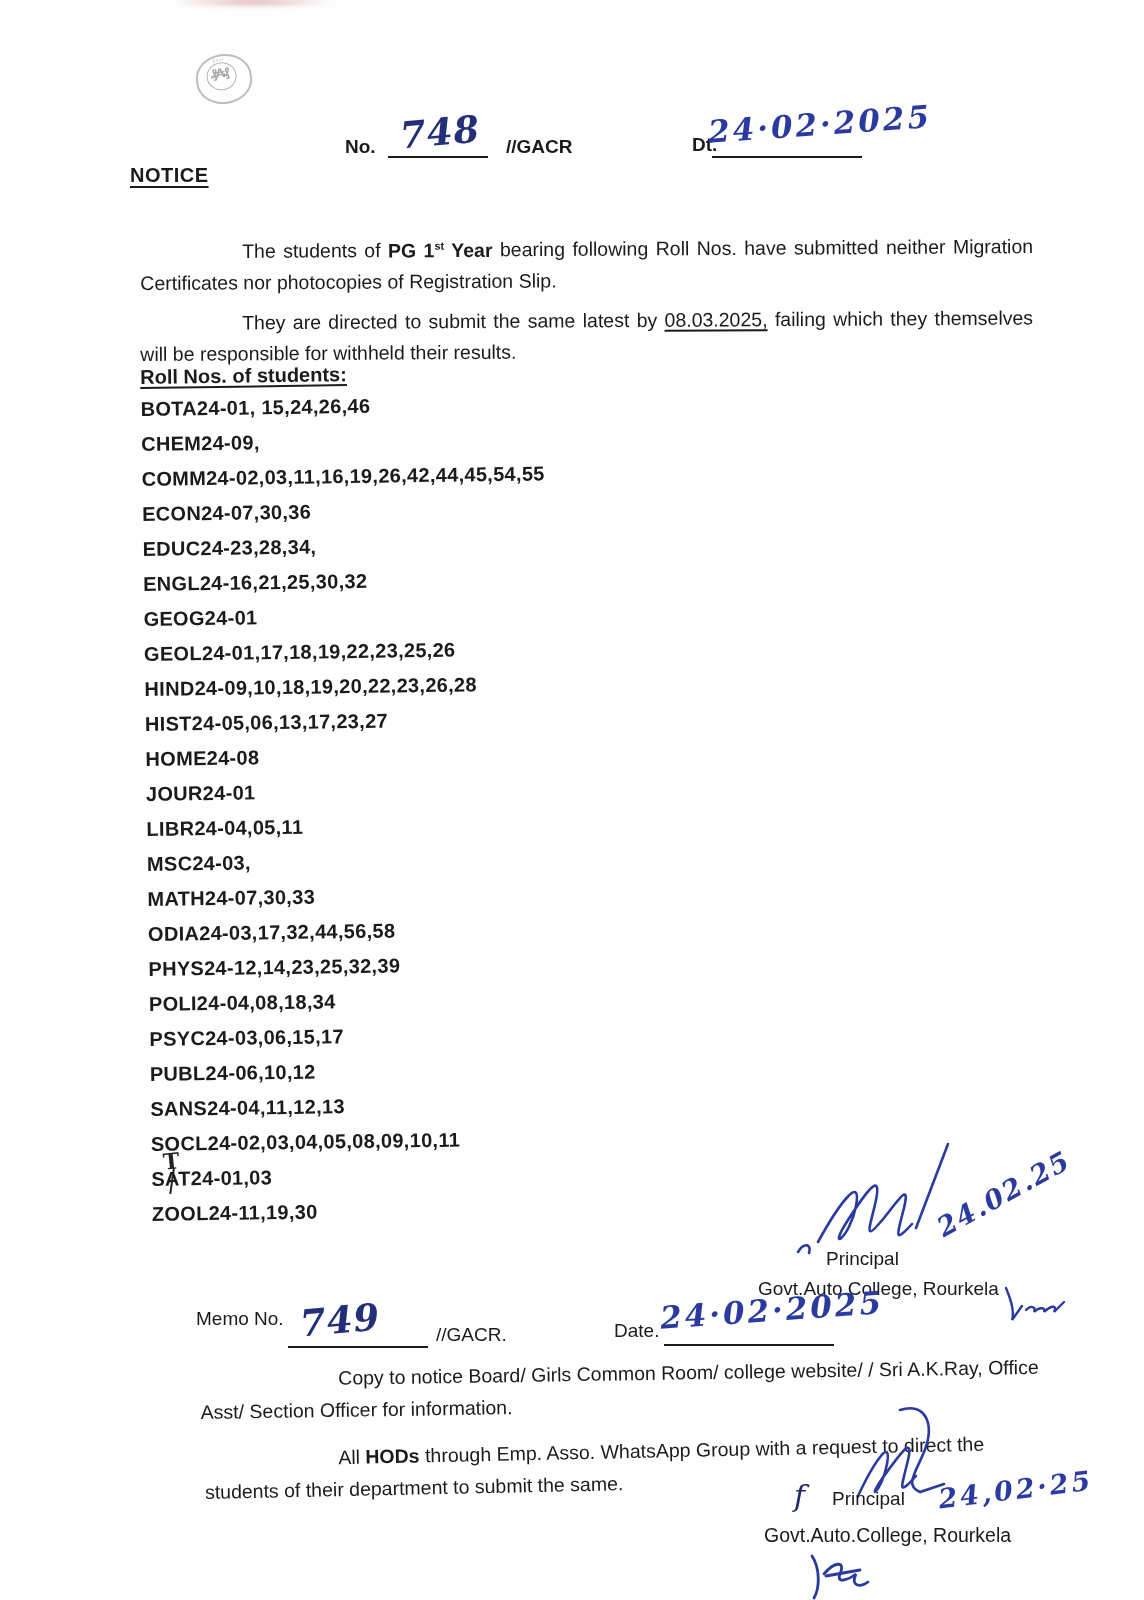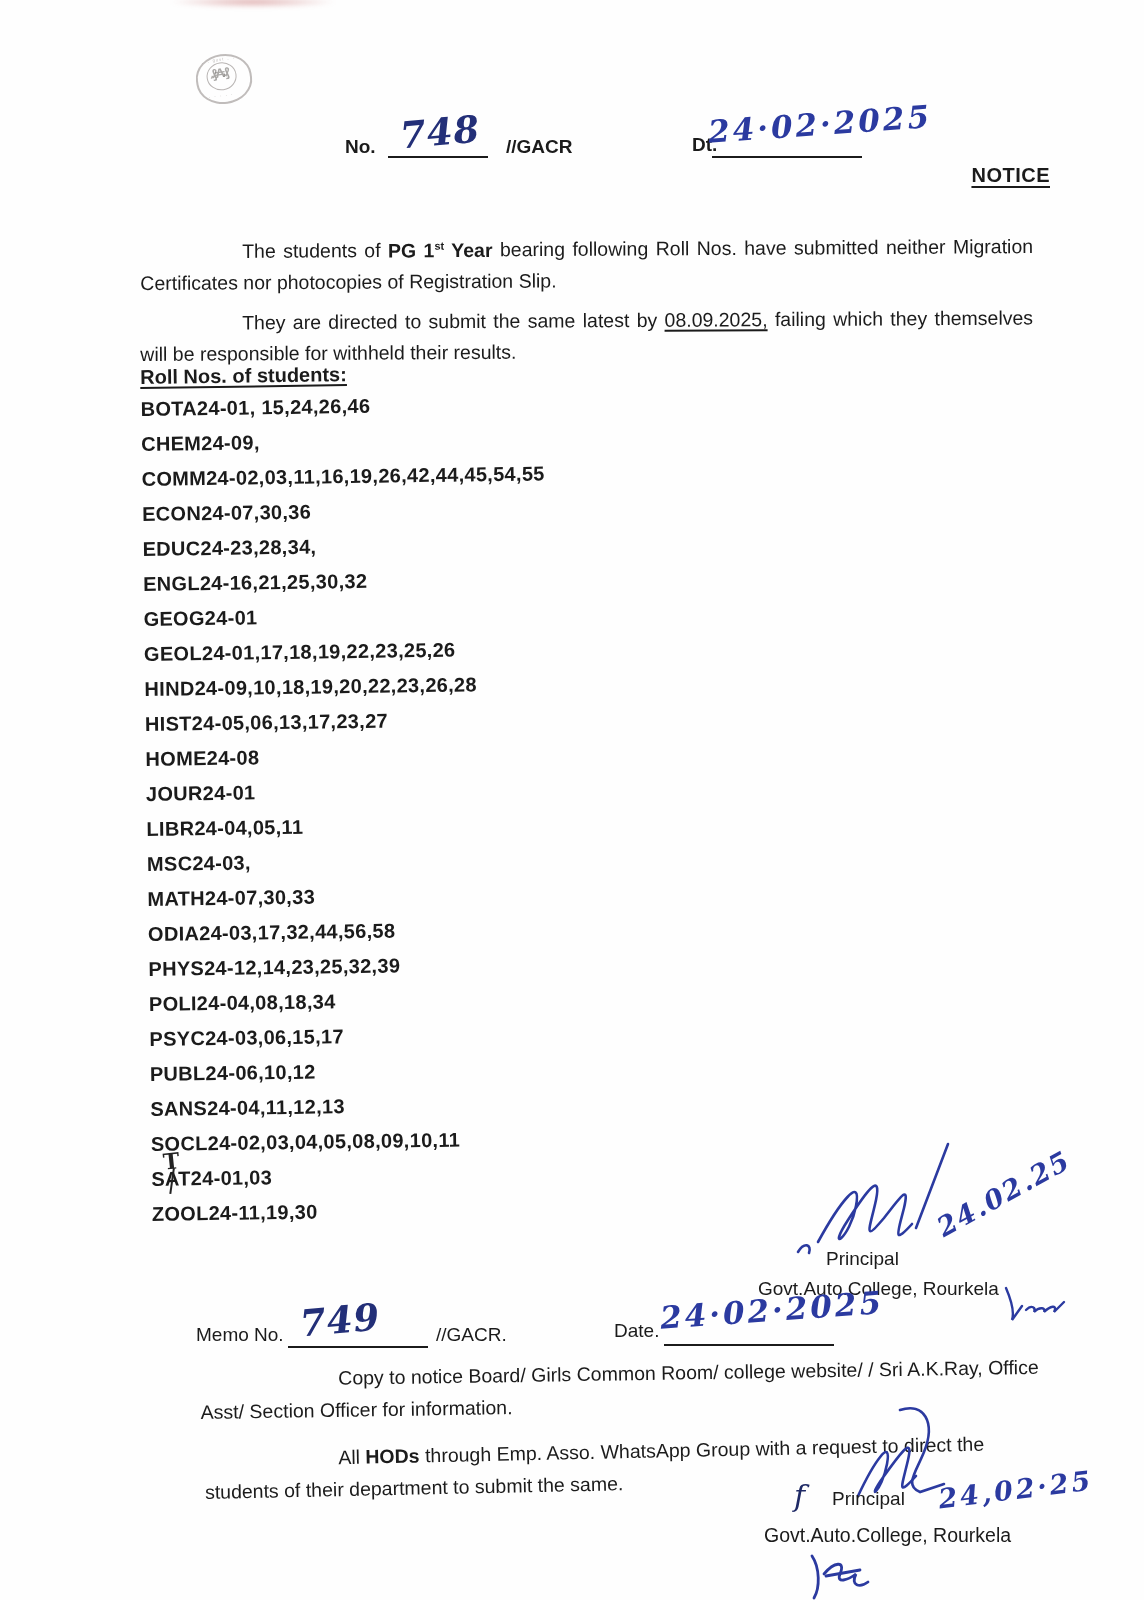--- a/index.html
+++ b/index.html
@@ -38,21 +38,21 @@
   .refrow{ position:absolute; left:140px; top:120px; width:900px; height:50px; font-size:19px; font-weight:bold; }
   .refrow .no-label{ position:absolute; left:205px; top:16px; }
   .refrow .no-blank{ position:absolute; left:248px; top:0; width:100px; height:36px; border-bottom:2.5px solid #1b1b1b; }
   .refrow .no-suffix{ position:absolute; left:350px; top:16px;margin-left:16px; }
   .refrow .dt-label{ position:absolute; left:538px; top:14px;margin-left:14px; }
   .refrow .dt-blank{ position:absolute; left:572px; top:0; width:150px; height:36px; border-bottom:2.5px solid #1b1b1b; }
   .ink{ color:#2b3aa0; font-family:"DejaVu Serif", serif; font-style:italic; font-weight:bold; }
   .ink-no{ position:absolute; left:12px; top:-10px; font-size:37px; transform:rotate(-5deg); color:#232f78; letter-spacing:1px; }
   .ink-dt{ position:absolute; left:-4px; top:-14px; font-size:31px; transform:rotate(-4deg); letter-spacing:3px; white-space:nowrap; }
   
-  .notice-title{ position:absolute; left:130px; top:164px; width:920px; text-align:right;
+  .notice-title{ position:absolute; left:130px; top:164px; width:920px; text-align:left;
     font-size:20px; font-weight:bold; }
   .notice-title span{ text-decoration:underline; text-decoration-thickness:2px; text-underline-offset:4px; letter-spacing:.5px; }
   
   .para{ position:absolute; left:140px; width:893px; font-size:19.5px; line-height:31px;
     text-align:justify; transform:rotate(-.35deg); transform-origin:left top; }
   .p1{ top:212px; text-indent:102px; }
   .p2{ top:288px; text-indent:102px; }
   .u{ text-decoration:underline; text-decoration-thickness:1.5px; text-underline-offset:3px; }
   sup{ font-size:11px; }
   
@@ -64,21 +64,21 @@
     color:#222; transform:rotate(-6deg); font-family:"DejaVu Serif", serif; }
   .t-insert::after{ content:""; position:absolute; left:6px; top:20px; width:2px; height:26px; background:#222; transform:rotate(14deg); }
   
   .sig-top{ position:absolute; left:770px; top:1120px; width:330px; height:190px; }
   .sig-top svg{ position:absolute; left:20px; top:10px; }
   .sig-top .sig-date{ position:absolute; left:160px; top:58px; font-size:27px; transform:rotate(-29deg); letter-spacing:2px; white-space:nowrap; }
   .sig-top .t1{ position:absolute; left:56px; top:128px; font-size:19px; }
   .sig-top .t2{ position:absolute; left:-12px; top:158px; font-size:19px; white-space:nowrap; }
   .edge-scrib{ position:absolute; left:998px; top:1282px; }
   .memo-row{ position:absolute; left:196px; top:1308px; width:900px; height:48px; font-size:19px; }
-  .memo-row .m-label{ position:absolute; left:0; top:16px;text-align:right; }
+  .memo-row .m-label{ position:absolute; left:0; top:0;text-align:right; }
   .memo-row .m-blank{ position:absolute; left:92px; top:0; width:140px; height:38px; border-bottom:2px solid #1b1b1b; }
   .memo-row .m-suffix{ position:absolute; left:240px; top:16px; }
   .memo-row .d-label{ position:absolute; left:418px; top:12px; }
   .memo-row .d-blank{ position:absolute; left:468px; top:-2px; width:170px; height:38px; border-bottom:2px solid #1b1b1b; }
   .copy-note{ position:absolute; left:200px; top:1344px; width:850px; font-size:19.5px; line-height:32px;
     text-indent:138px; transform:rotate(-.9deg); transform-origin:left top; }
   .hods-note{ position:absolute; left:204px; top:1424px; width:850px; font-size:19.5px; line-height:32px;
     text-indent:134px; transform:rotate(-1.2deg); transform-origin:left top; }
   .sig-bottom{ position:absolute; left:780px; top:1400px; width:340px; height:160px; }
   .sig-bottom svg{ position:absolute; left:60px; top:0; }
@@ -117,21 +117,21 @@
       <span class="ink ink-dt">24·02·2025</span>
     </span>
   </div>
 
   <div class="notice-title">
     <span>NOTICE</span>
   </div>
 
   <p class="para p1"><span>The students of </span><b><span>PG 1</span><sup>st</sup><span> Year</span></b><span> bearing following Roll Nos. have submitted neither Migration Certificates nor photocopies of Registration Slip.</span></p>
 
-  <p class="para p2"><span>They are directed to submit the same latest by </span><span class="u">08.09.2025,</span><span> failing which they themselves will be responsible for withheld their results.</span></p>
+  <p class="para p2"><span>They are directed to submit the same latest by </span><span class="u">08.03.2025,</span><span> failing which they themselves will be responsible for withheld their results.</span></p>
 
   <div class="roll">
     <div class="heading">Roll Nos. of students:</div>
     <div>
         <div class="roll-line">BOTA24-01, 15,24,26,46</div>
         <div class="roll-line">CHEM24-09,</div>
         <div class="roll-line">COMM24-02,03,11,16,19,26,42,44,45,54,55</div>
         <div class="roll-line">ECON24-07,30,36</div>
         <div class="roll-line">EDUC24-23,28,34,</div>
         <div class="roll-line">ENGL24-16,21,25,30,32</div>

